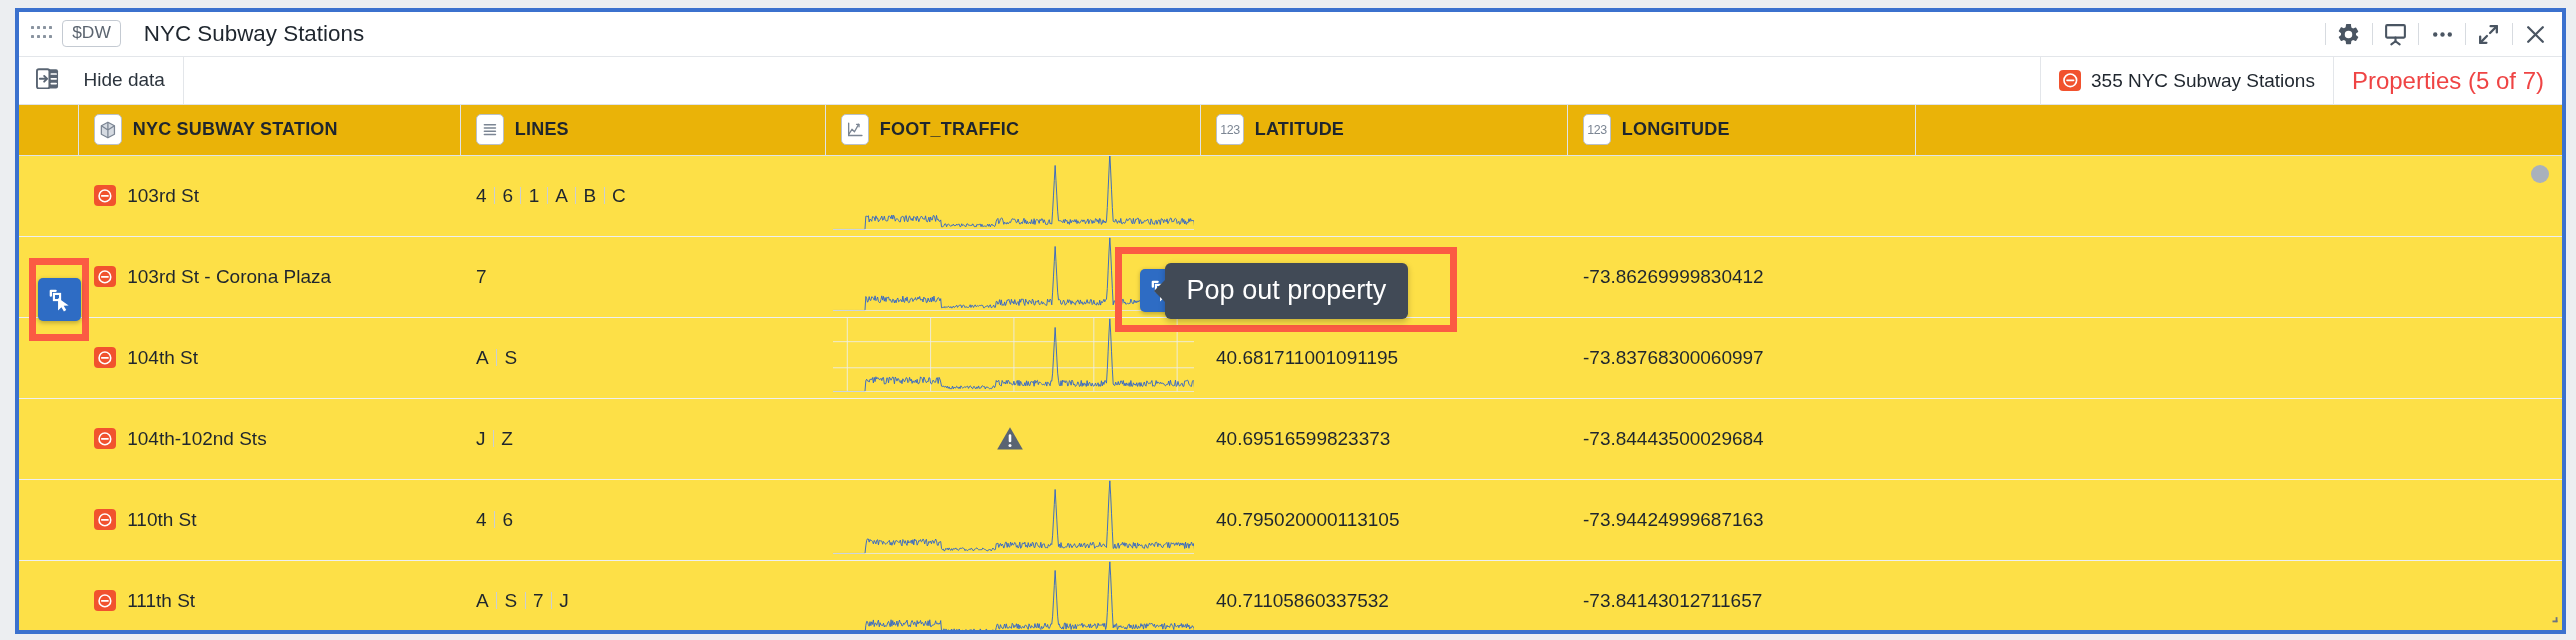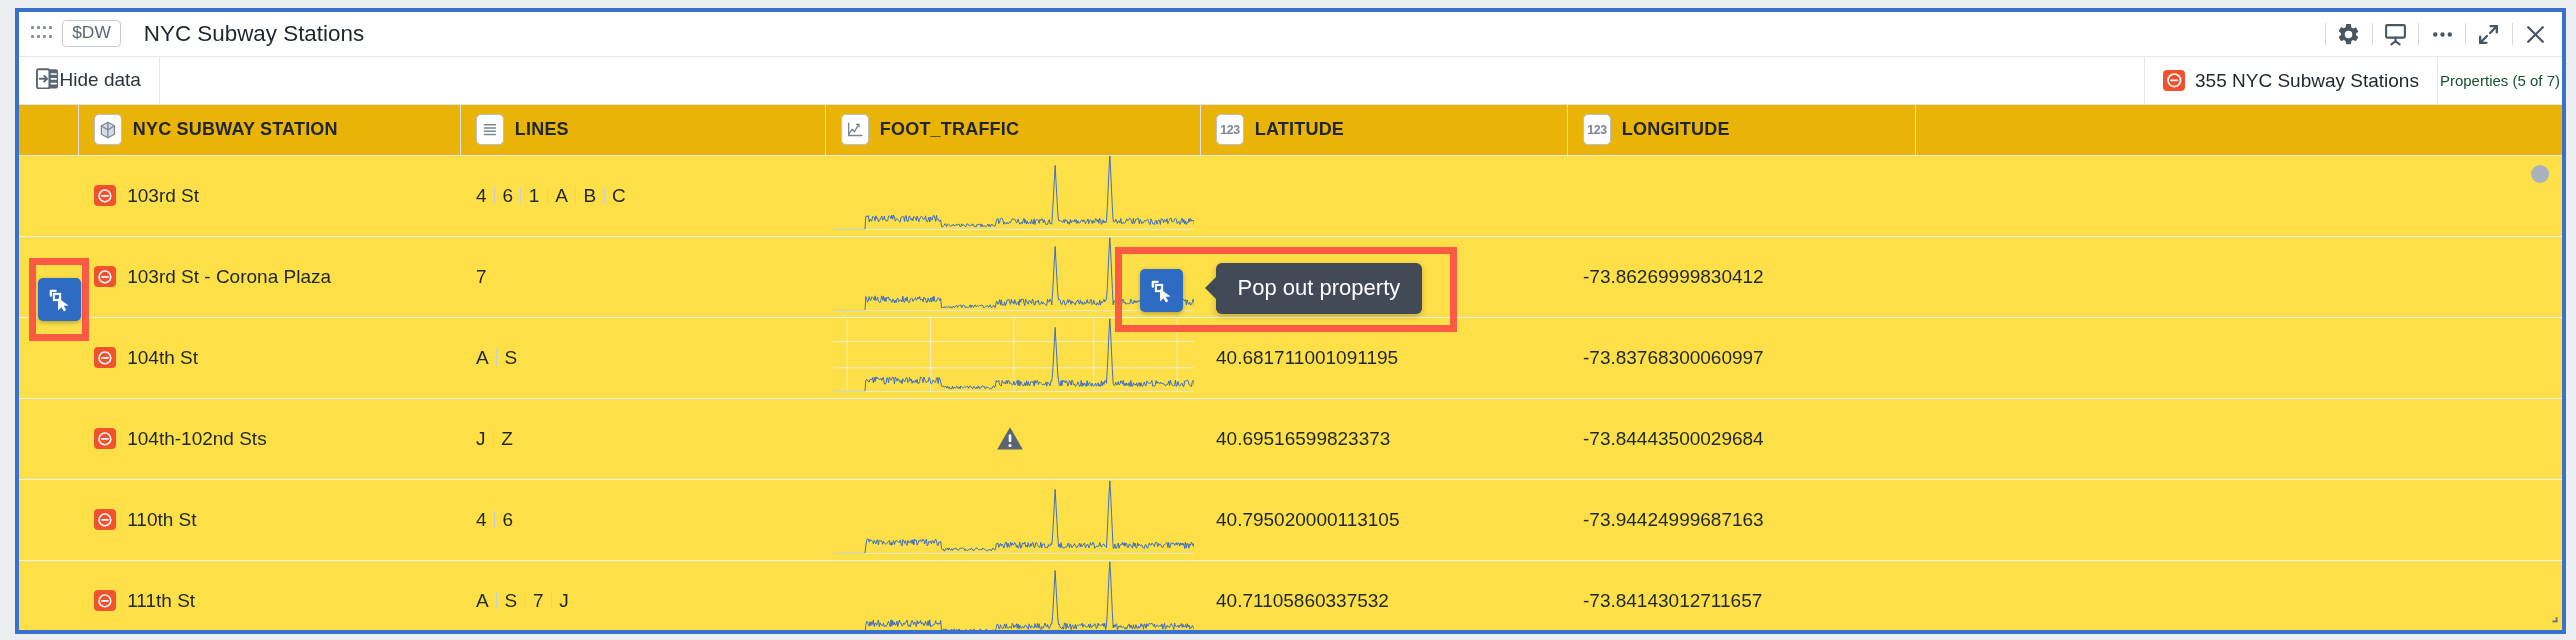--- a/index.html
+++ b/index.html
@@ -75,39 +75,39 @@
     height: 48px;
     background: #ffffff;
     display: flex; align-items: stretch;
     border-bottom: 0.8px solid #dfe3e8;
   }
   #hide-data {
     display: flex; align-items: center;
     padding: 0 18px 0 16.6px;
     border-right: 0.8px solid #e3e6ea;
     cursor: pointer;
-    gap: 1px;
+    gap: 25px;
   }
   #hide-data span.lbl { font-size: 19px; color: #2c343d; white-space: nowrap;}
   #toolbar-right {
     position: absolute; right: 0; top: 0; height: 48px;
     display: flex; align-items: stretch;
   }
   #record-count {
     display: flex; align-items: center; gap: 10px;
     padding: 0 18px;
     border-left: 0.8px solid #e3e6ea;
     cursor: pointer;
   }
   #record-count .lbl { font-size: 19px; color: #1f262e; white-space: nowrap; }
   #properties-link {
     display: flex; align-items: center;
-    padding: 0 2px;
+    padding: 0 18px;
     border-left: 0.8px solid #e3e6ea;
-    color: #14532d; font-size: 15px; white-space: nowrap;
+    color: #ef4444; font-size: 24px; white-space: nowrap;
     cursor: pointer;
   }
   .minus-badge {
     width: 21.6px; height: 21.6px; border-radius: 4.1px;
     background: #f1522e;
     display: flex; align-items: center; justify-content: center;
     flex: 0 0 auto;
   }
   .minus-badge svg { display:block; }
 
@@ -140,21 +140,21 @@
     white-space: nowrap;
   }
   .type-icon {
     width: 28px; height: 31.5px;
     border: 1.2px solid #b9c0c9;
     border-radius: 5px;
     display: flex; align-items: center; justify-content: center;
     background: #fff;
     flex: 0 0 auto;
   }
-  .type-icon.num { font-size: 12.4px; color: #7b8593; font-weight: bold; letter-spacing: -0.4px;}
+  .type-icon.num { font-size: 12.4px; color: #7b8593; font-weight: normal; letter-spacing: -0.4px;}
 
   
   .col-gutter { width: 60px; }
   .col-station { width: 382px; }
   .col-lines   { width: 365px; }
   .col-foot    { width: 375px; }
   .col-lat     { width: 367px; }
   .col-lng     { width: 348px; }
   .col-rest    { flex: 1 1 auto; }
 
@@ -213,24 +213,24 @@
     z-index: 40;
     pointer-events: none;
   }
   #popout-right {
     position: absolute;
     left: 1121px; top: 164px;
     z-index: 41;
   }
   #tooltip {
     position: absolute;
-    left: 1197px; top: 158px;
+    left: 1146px; top: 158px;
     background: #414a56;
     color: #ffffff;
-    font-size: 22px;
+    font-size: 27px;
     padding: 12.4px 21.6px 13.3px;
     border-radius: 5.8px;
     white-space: nowrap;
     z-index: 42;
     box-shadow: 0 2.5px 6.6px rgba(0,0,0,0.22);
   }
   #tooltip::before {
     content: "";
     position: absolute;
     left: -10.8px; top: 50%;

